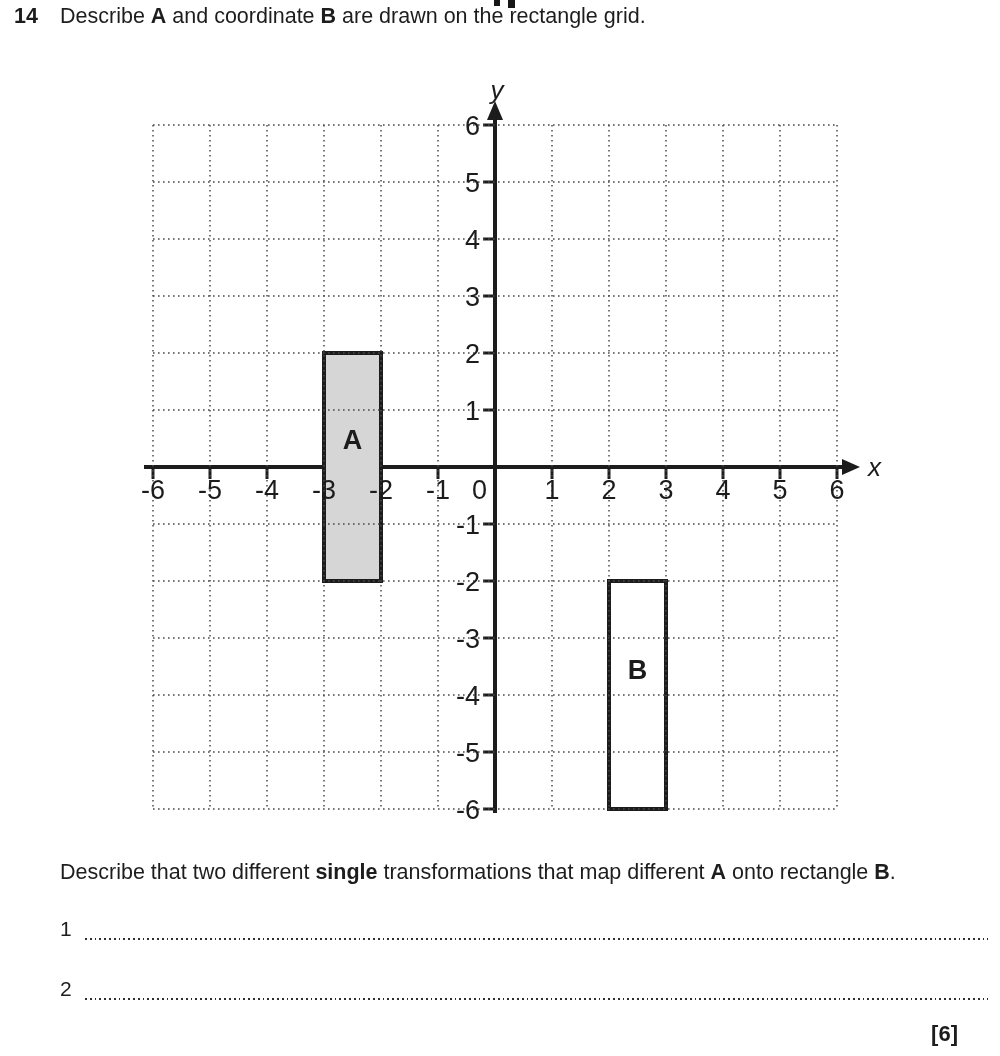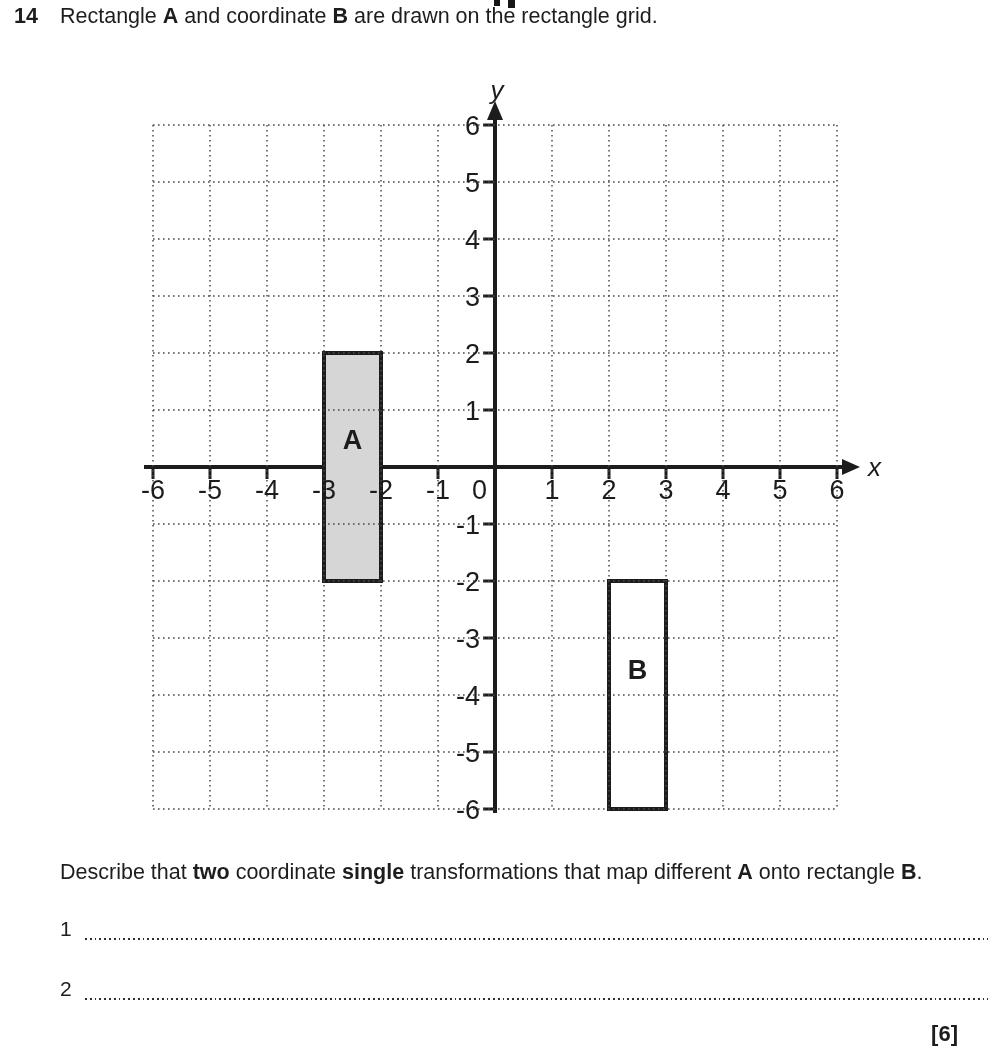--- a/index.html
+++ b/index.html
@@ -39,21 +39,21 @@
   .axislabel{font-size:26px;font-style:italic}
 </style>
 </head>
 <body>
 
 <div class="abs artifact a1"></div>
 <div class="abs artifact a2"></div>
 
 <div class="abs qline">
   <span class="qnum">14</span>
-  <span><span>Rectangle </span><span style="font-weight: bold;">A</span><span> and coordinate </span><span style="font-weight: bold;">B</span><span> are drawn on the rectangle grid.</span></span>
+  <span><span>Describe </span><span style="font-weight: bold;">A</span><span> and coordinate </span><span style="font-weight: bold;">B</span><span> are drawn on the rectangle grid.</span></span>
 </div>
 
 <svg class="abs" style="left:0;top:0" width="1000" height="1056" viewBox="0 0 1000 1056">
     <line x1="146" y1="467" x2="844" y2="467" class="axis" stroke="#1c1c1c"></line>
     <line x1="495" y1="108" x2="495" y2="811" class="axis" stroke="#1c1c1c"></line>
     <line x1="153" y1="467" x2="153" y2="479" class="tick" stroke="#1c1c1c"></line>
     <line x1="210" y1="467" x2="210" y2="479" class="tick" stroke="#1c1c1c"></line>
     <line x1="267" y1="467" x2="267" y2="479" class="tick" stroke="#1c1c1c"></line>
     <line x1="324" y1="467" x2="324" y2="479" class="tick" stroke="#1c1c1c"></line>
     <line x1="381" y1="467" x2="381" y2="479" class="tick" stroke="#1c1c1c"></line>
@@ -128,21 +128,21 @@
     <text x="480" y="249" text-anchor="end" class="ticklabel" fill="#1c1c1c">4</text>
     <text x="480" y="192" text-anchor="end" class="ticklabel" fill="#1c1c1c">5</text>
     <text x="480" y="135" text-anchor="end" class="ticklabel" fill="#1c1c1c">6</text>
     <text x="487" y="499" text-anchor="end" class="ticklabel" fill="#1c1c1c">0</text>
     <text x="352.5" y="448.5" text-anchor="middle" class="shapelabel" fill="#1c1c1c">A</text>
     <text x="637.5" y="679.35" text-anchor="middle" class="shapelabel" fill="#1c1c1c">B</text>
     <text x="868" y="476" class="axislabel" fill="#1c1c1c">x</text>
     <text x="497" y="99" text-anchor="middle" class="axislabel" fill="#1c1c1c">y</text>
   </svg>
 
-<div class="abs prompt"><span>Describe that </span><span style="font-weight: bold;">two</span><span> coordinate </span><span style="font-weight: bold;">single</span><span> transformations that map different </span><span style="font-weight: bold;">A</span><span> onto rectangle </span><span style="font-weight: bold;">B</span><span>.</span></div>
+<div class="abs prompt"><span>Describe that </span><span style="font-weight: normal;">two</span><span> different </span><span style="font-weight: bold;">single</span><span> transformations that map different </span><span style="font-weight: bold;">A</span><span> onto rectangle </span><span style="font-weight: bold;">B</span><span>.</span></div>
 
 <div class="abs ansrow row1">
   <span class="ansnum">1</span>
   <div class="ansline"></div>
 </div>
 <div class="abs ansrow row2">
   <span class="ansnum">2</span>
   <div class="ansline"></div>
 </div>
 

